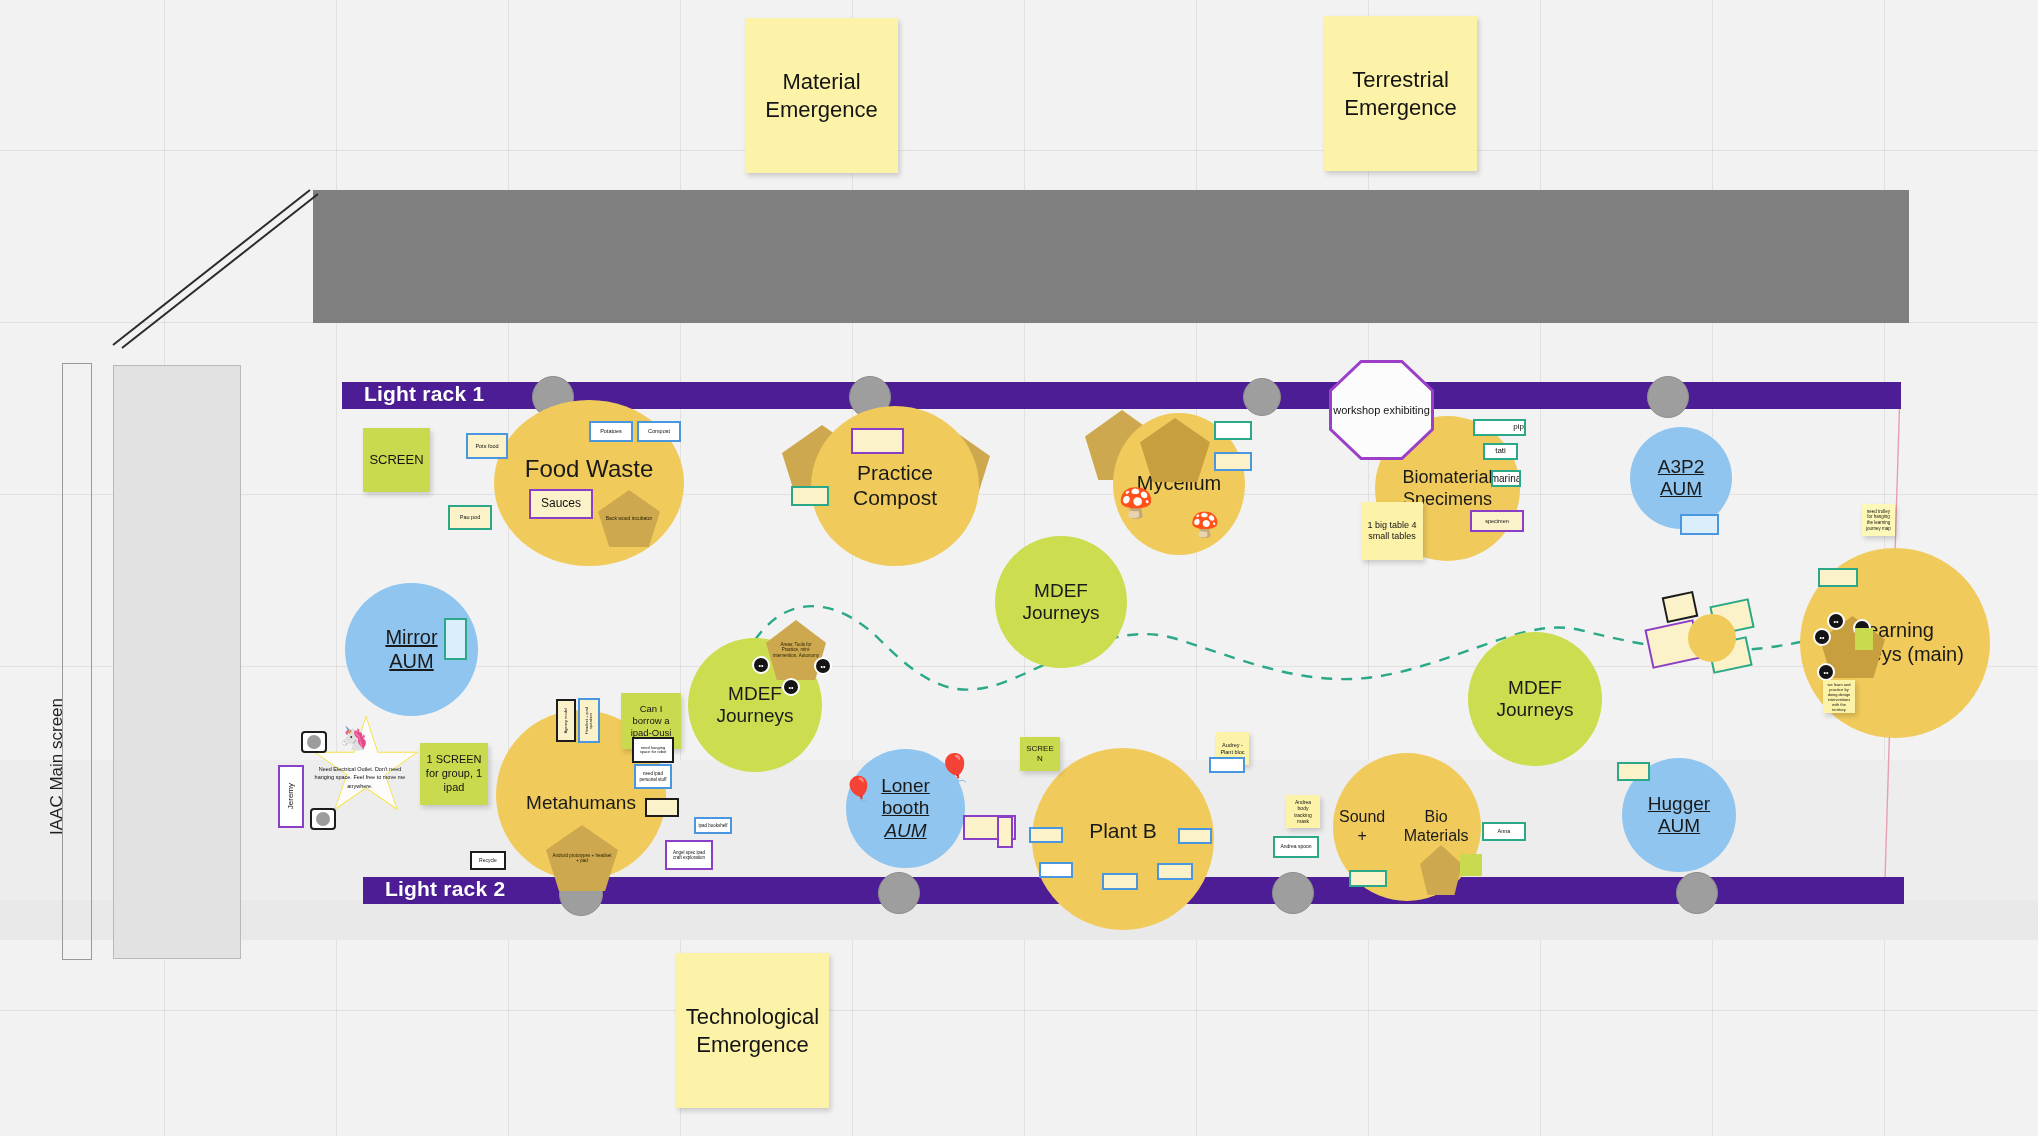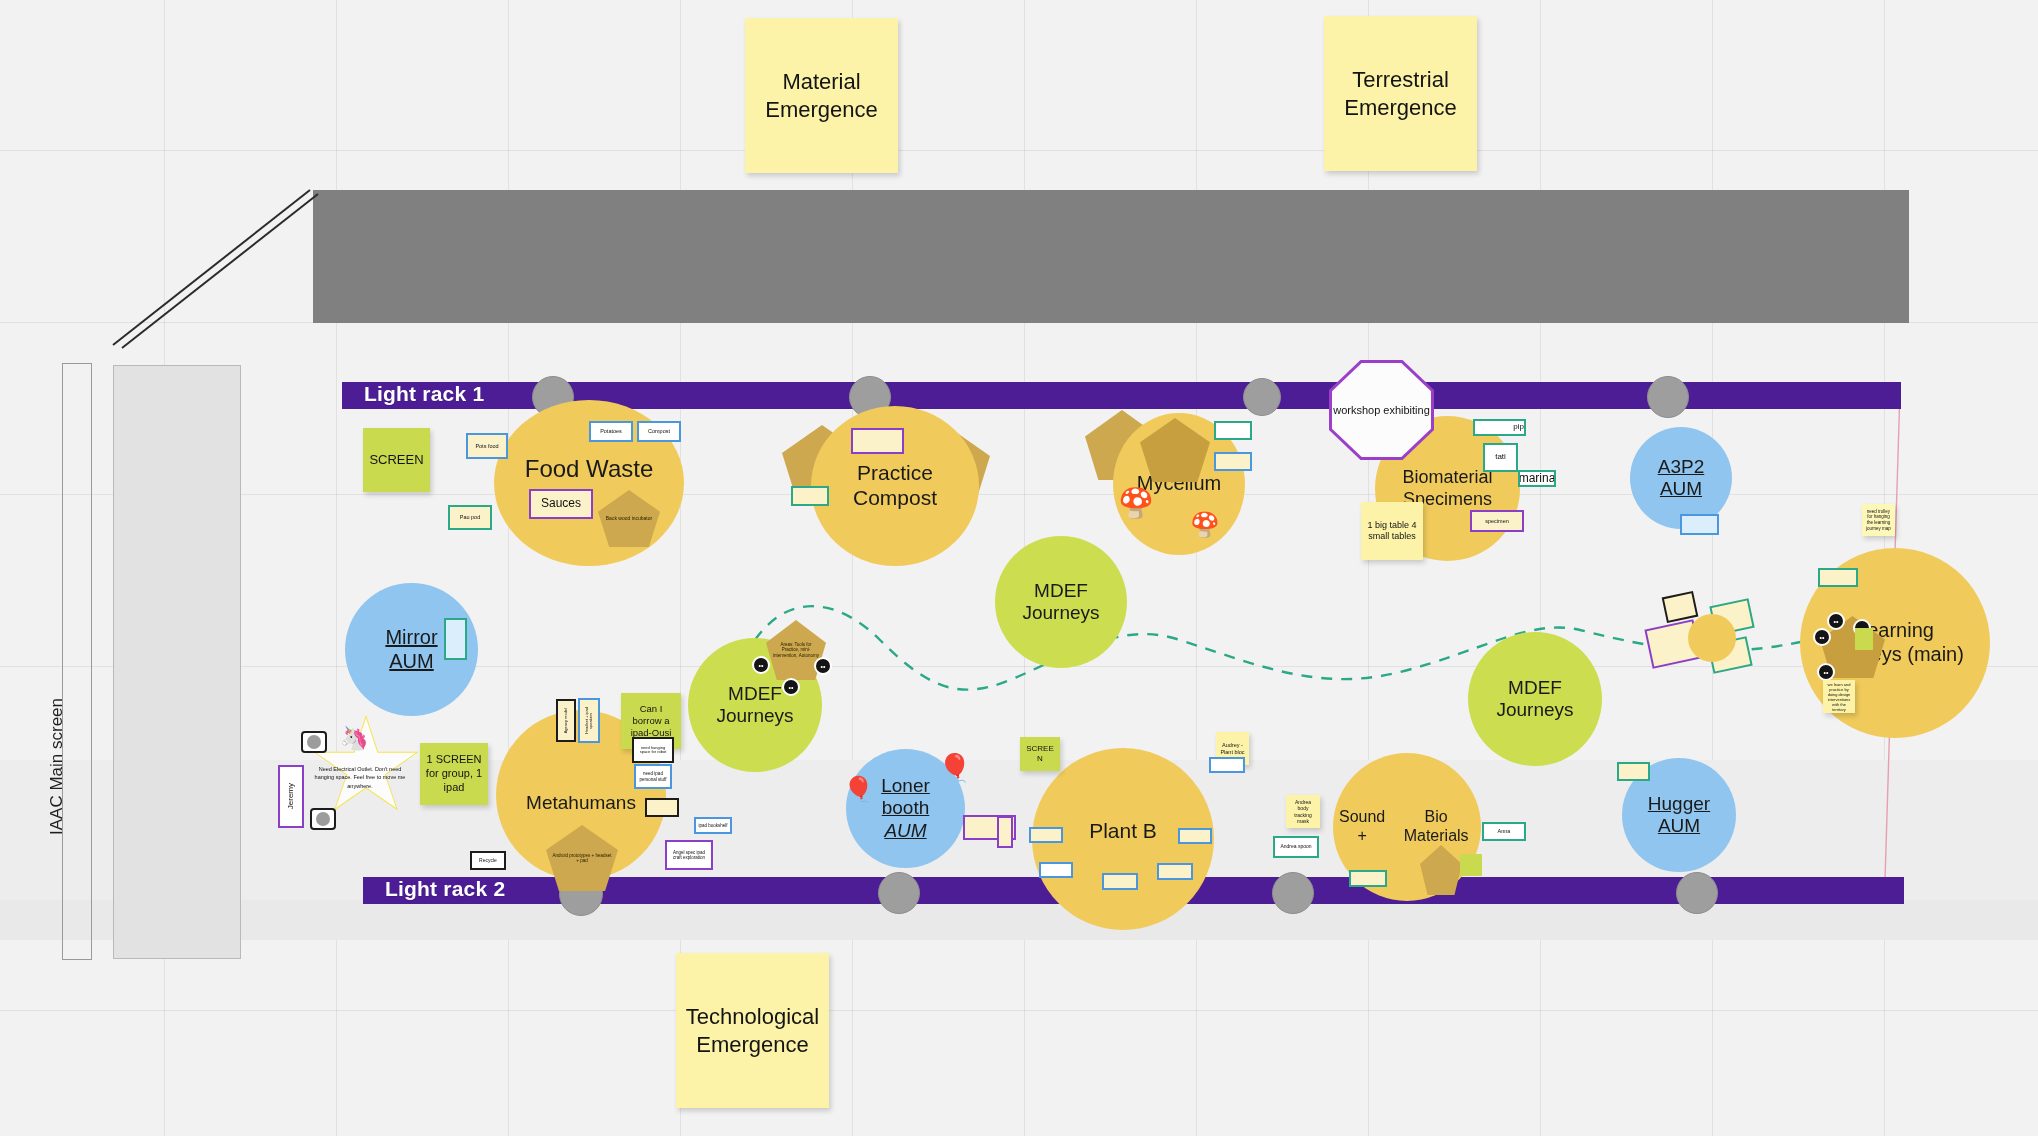--- a/index.html
+++ b/index.html
@@ -220,24 +220,24 @@
   </div>
   <div class="octa-wrap" style="left:1329px;top:360px;width:105px;height:100px;">
     <div class="octa-shape"></div>
     <div class="octa-inner" style="font-size:11px;">
       <span>workshop exhibiting</span>
     </div>
   </div>
   <div class="card b-green fill-white" style="left:1473px;top:419px;width:35px;height:17px;font-size:8px;padding-left:48px;">
     <span>pippa</span>
   </div>
-  <div class="card b-green fill-white" style="left:1483px;top:443px;width:35px;height:29px;font-size:8px;">
+  <div class="card b-green fill-white" style="left:1483px;top:443px;width:35px;height:17px;font-size:8px;">
     <span>tati</span>
   </div>
-  <div class="card b-green fill-white" style="left:1491px;top:470px;width:38px;height:17px;font-size:12px;margin-left:27px;">
+  <div class="card b-green fill-white" style="left:1491px;top:470px;width:30px;height:17px;font-size:10px;">
     <span>marina</span>
   </div>
   <div class="card b-purple fill-cream" style="left:1470px;top:510px;width:54px;height:22px;font-size:5.5px;">
     <span>specimen</span>
   </div>
   <div class="sticky yel" style="left:1361px;top:502px;width:62px;height:58px;font-size:9px;">
     <span>1 big table 4 small tables</span>
   </div>
 
   <div class="zone blue" style="left:1630px;top:427px;width:102px;height:102px;font-size:19px;flex-direction:column;">

